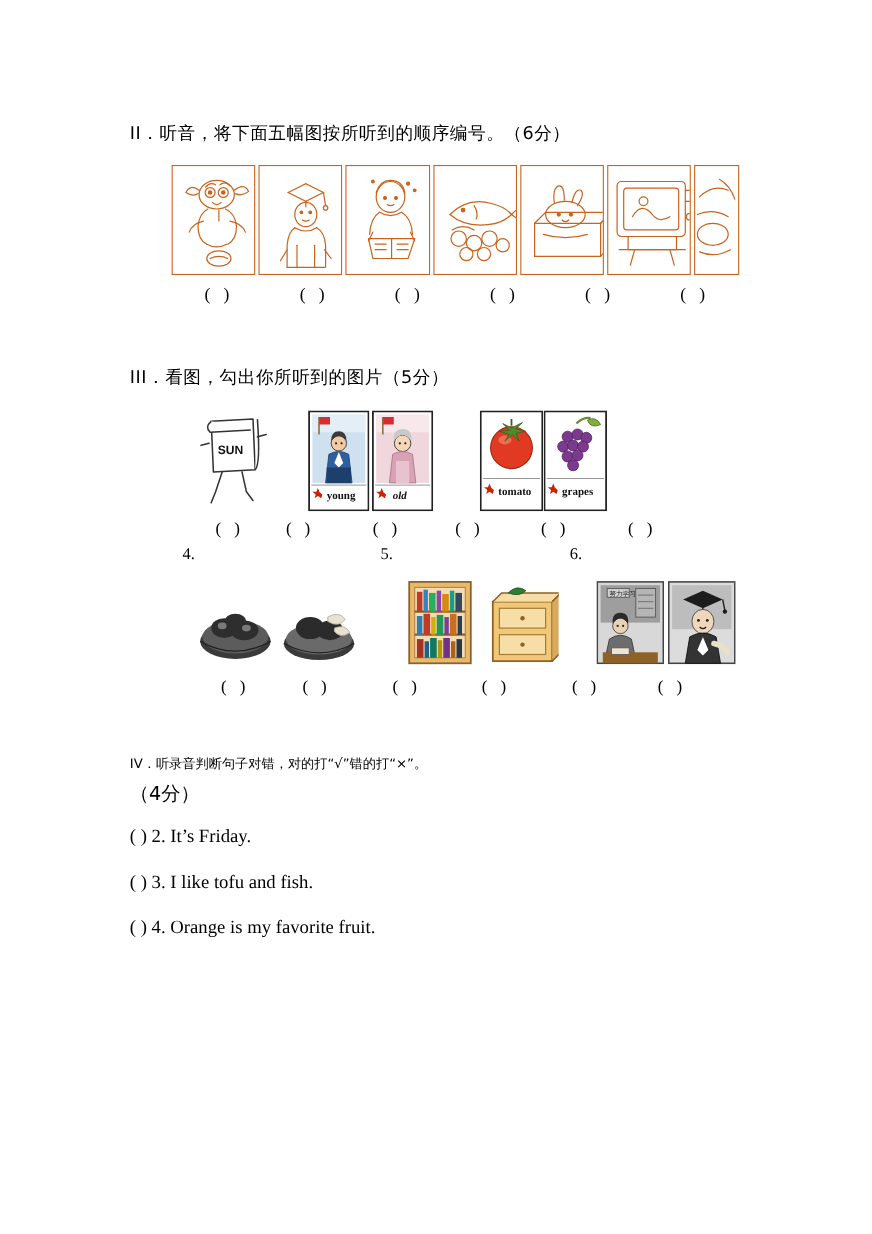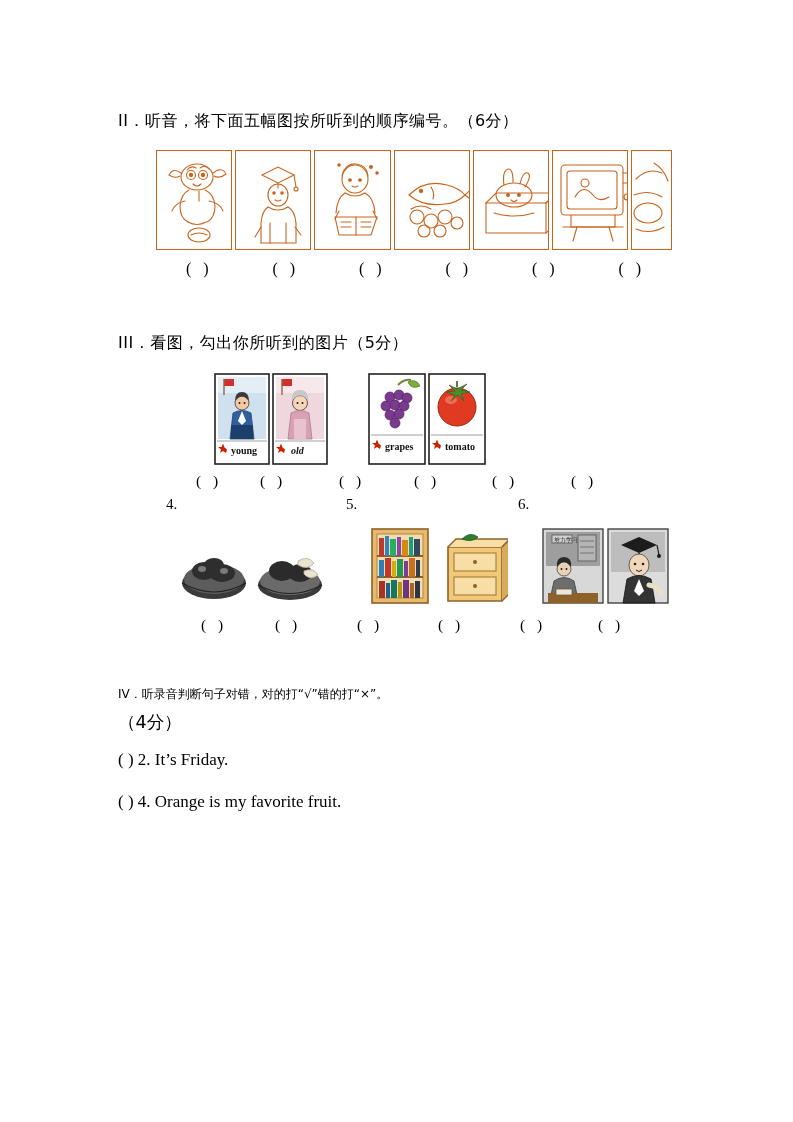--- a/index.html
+++ b/index.html
@@ -265,20 +265,36 @@
     <div class="cell">(    )</div>
     <div class="cell">(    )</div>
   </div>
 
   <div class="spacer-24"></div>
 
   <div class="section-title cjk" style="margin-top:26px;">III．看图，勾出你所听到的图片（5分）</div>
 
   <div class="sec3-strip">
 
+    <div class="pic" style="margin-left:4px;">
+      <svg width="62" height="92" viewBox="0 0 62 92">
+        <g stroke="#333" fill="#fff" stroke-width="1.4" stroke-linejoin="round">
+          <path d="M10 10 l38 -2 l2 46 l-38 2 z"></path>
+          <path d="M10 10 q-6 5 -1 10 l37 -2"></path>
+          <path d="M50 54 q5 -5 2 -46"></path>
+        </g>
+        <text x="16" y="40" font-family="Liberation Sans, sans-serif" font-size="11" fill="#111" font-weight="bold">SUN</text>
+        <g stroke="#333" fill="none" stroke-width="1.4" stroke-linecap="round">
+          <path d="M20 56 l-6 18 l-4 10"></path>
+          <path d="M38 56 l4 18 l6 8"></path>
+          <path d="M8 30 l-8 2"></path>
+          <path d="M52 24 l8 -2"></path>
+        </g>
+      </svg>
+    </div>
 
     <div class="gap-sm"></div>
 
     <div class="pic">
       <svg width="56" height="92" viewBox="0 0 56 92">
         <rect x="1" y="1" width="54" height="90" fill="#fff" stroke="#222" stroke-width="1.6"></rect>
         <rect x="4" y="4" width="48" height="62" fill="#cfe0ef"></rect>
         <rect x="4" y="4" width="48" height="16" fill="#e4eef6"></rect>
         <path d="M10 6 l10 0 l0 7 l-10 0 z" fill="#d32f2f"></path>
         <path d="M10 6 l0 16" stroke="#8a6a3a" stroke-width="1.4"></path>
@@ -308,20 +324,34 @@
         <path d="M19 40 q9 -5 18 0 l3 26 l-24 0 z" fill="#d9a2b4" stroke="#a8788a" stroke-width="0.8"></path>
         <path d="M22 46 l12 0 l0 20 l-12 0 z" fill="#e8c3cf"></path>
         <path d="M3 68 l50 0" stroke="#888" stroke-width="0.8"></path>
         <path d="M9 74 l3 2.5 l-1 3.5 l-3 -2 l-3 2 l1 -3.5 l-3 -2.5 l3.6 0 l1.4 -3.4 l1.4 3.4 z" fill="#cc2200" transform="translate(1,0)"></path>
         <text x="19" y="81" font-family="Liberation Serif, serif" font-size="10" font-weight="bold" fill="#111">old</text>
       </svg>
     </div>
 
     <div class="gap-md"></div>
 
+    <div class="pic" style="margin-left:2px;">
+      <svg width="58" height="92" viewBox="0 0 58 92">
+        <rect x="1" y="1" width="56" height="90" fill="#fff" stroke="#222" stroke-width="1.6"></rect>
+        <circle cx="29" cy="34" r="19" fill="#e03b22" stroke="#9c2412" stroke-width="1"></circle>
+        <ellipse cx="23" cy="27" rx="6" ry="4" fill="#ef7b62" opacity="0.8"></ellipse>
+        <g fill="#4f8b2a" stroke="#35601c" stroke-width="0.7">
+          <path d="M29 16 l-8 -4 l6 6 l-9 1 l9 3 l-4 6 l7 -6 l6 6 l-3 -7 l9 -2 l-9 -2 l6 -6 z"></path>
+        </g>
+        <path d="M29 14 l0 -6" stroke="#35601c" stroke-width="1.6"></path>
+        <path d="M3 62 l52 0" stroke="#888" stroke-width="0.8"></path>
+        <path d="M10 70 l3 2.5 l-1 3.5 l-3 -2 l-3 2 l1 -3.5 l-3 -2.5 l3.6 0 l1.4 -3.4 l1.4 3.4 z" fill="#cc2200"></path>
+        <text x="17" y="77" font-family="Liberation Serif, serif" font-size="10" font-weight="bold" fill="#111">tomato</text>
+      </svg>
+    </div>
     <div class="pic">
       <svg width="58" height="92" viewBox="0 0 58 92">
         <rect x="1" y="1" width="56" height="90" fill="#fff" stroke="#222" stroke-width="1.6"></rect>
         <g>
           <path d="M30 12 q6 -6 13 -5" stroke="#6c8a3a" stroke-width="2" fill="none"></path>
           <path d="M40 9 q8 -4 12 4 q-9 4 -12 -4z" fill="#7fae3d" stroke="#4f7a22" stroke-width="0.8"></path>
           <g fill="#7b3a8f" stroke="#4e2159" stroke-width="0.7">
             <circle cx="22" cy="24" r="5"></circle>
               <circle cx="31" cy="22" r="5"></circle>
               <circle cx="39" cy="25" r="5"></circle>
@@ -331,34 +361,20 @@
             <circle cx="22" cy="42" r="5"></circle>
               <circle cx="31" cy="41" r="5"></circle>
             <circle cx="27" cy="50" r="5"></circle>
           </g>
         </g>
         <path d="M3 62 l52 0" stroke="#888" stroke-width="0.8"></path>
         <path d="M10 70 l3 2.5 l-1 3.5 l-3 -2 l-3 2 l1 -3.5 l-3 -2.5 l3.6 0 l1.4 -3.4 l1.4 3.4 z" fill="#cc2200"></path>
         <text x="17" y="77" font-family="Liberation Serif, serif" font-size="10" font-weight="bold" fill="#111">grapes</text>
       </svg>
     </div>
-    <div class="pic" style="margin-left:2px;">
-      <svg width="58" height="92" viewBox="0 0 58 92">
-        <rect x="1" y="1" width="56" height="90" fill="#fff" stroke="#222" stroke-width="1.6"></rect>
-        <circle cx="29" cy="34" r="19" fill="#e03b22" stroke="#9c2412" stroke-width="1"></circle>
-        <ellipse cx="23" cy="27" rx="6" ry="4" fill="#ef7b62" opacity="0.8"></ellipse>
-        <g fill="#4f8b2a" stroke="#35601c" stroke-width="0.7">
-          <path d="M29 16 l-8 -4 l6 6 l-9 1 l9 3 l-4 6 l7 -6 l6 6 l-3 -7 l9 -2 l-9 -2 l6 -6 z"></path>
-        </g>
-        <path d="M29 14 l0 -6" stroke="#35601c" stroke-width="1.6"></path>
-        <path d="M3 62 l52 0" stroke="#888" stroke-width="0.8"></path>
-        <path d="M10 70 l3 2.5 l-1 3.5 l-3 -2 l-3 2 l1 -3.5 l-3 -2.5 l3.6 0 l1.4 -3.4 l1.4 3.4 z" fill="#cc2200"></path>
-        <text x="17" y="77" font-family="Liberation Serif, serif" font-size="10" font-weight="bold" fill="#111">tomato</text>
-      </svg>
-    </div>
   </div>
 
   <div class="paren-row2">
     <div class="cell" style="width:62px">(    )</div>
     <div class="cell" style="width:66px">(    )</div>
     <div class="cell" style="width:92px">(    )</div>
     <div class="cell" style="width:58px">(    )</div>
     <div class="cell" style="width:98px">(    )</div>
     <div class="cell" style="width:60px">(    )</div>
   </div>
@@ -501,15 +517,16 @@
     <div class="cell" style="width:88px">(    )</div>
     <div class="cell" style="width:74px">(    )</div>
     <div class="cell" style="width:90px">(    )</div>
     <div class="cell" style="width:66px">(    )</div>
   </div>
 
   <div class="sec4-title cjk">IV．听录音判断句子对错，对的打“√”错的打“×”。</div>
   <div class="sec4-sub cjk">（4分）</div>
 
   <div class="q-line">( ) 2. It’s Friday.</div>
+  <div class="q-line">( ) 3. I like tofu and fish.</div>
   <div class="q-line">(  ) 4. Orange is my favorite fruit.</div>
 
 </div>
 
 </body></html>

